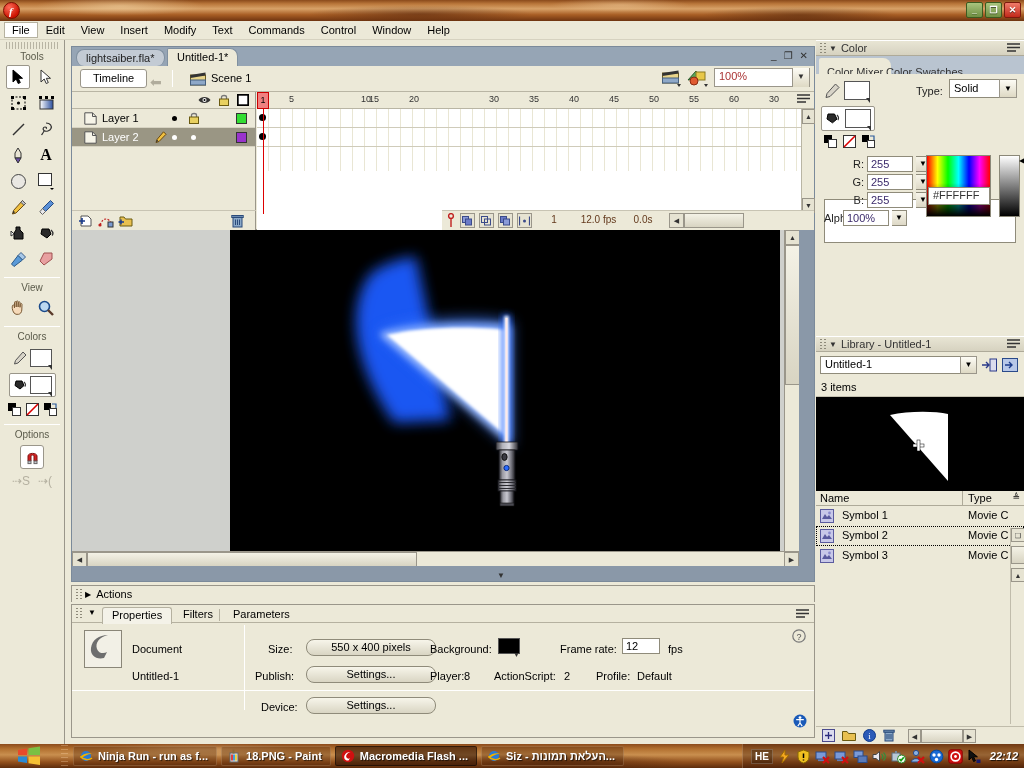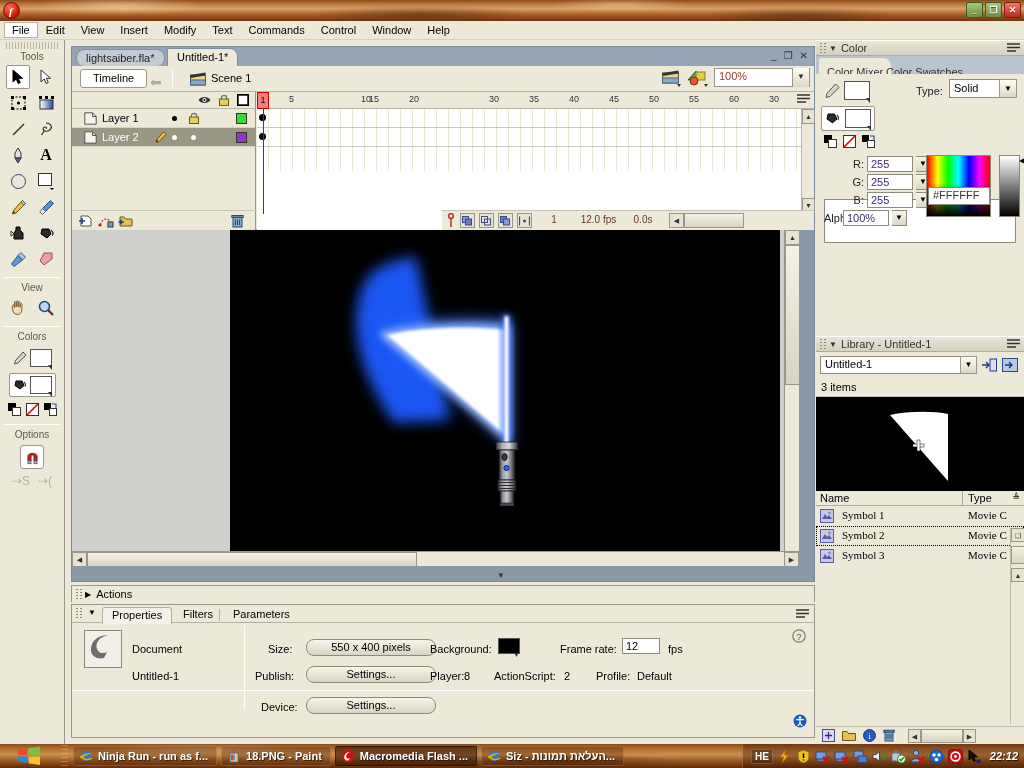--- a/index.html
+++ b/index.html
@@ -221,21 +221,21 @@
   #librarypanel{ position:absolute; left:0; top:296px; width:208px; height:408px; }
   .libsel{ width:157px; height:18px; background:#fff; border:1px solid #8f8b7a;
            font-size:11px; padding:1px 4px; position:relative; }
   .libsel .arw{ position:absolute; right:-1px; top:-1px; width:17px; height:18px;
      background:linear-gradient(180deg,#fdfcf5,#ded9c4); border:1px solid #9a968a;
      text-align:center; line-height:16px; font-size:8px; }
   .libcount{ font-size:11px; padding:3px 5px; border-bottom:1px solid #c4c0af; }
   #libpreview{ height:94px; background:#000; position:relative; overflow:hidden; }
   .libhdr{ height:15px; background:#ece9d8; border-bottom:1px solid #aeaa99; position:relative;
            font-size:11px; }
-  .librow{ height:20px; position:relative; font-size:11px;font-family:Liberation Serif, serif; }
+  .librow{ height:20px; position:relative; font-size:11px; }
   .librow.sel{ outline:1px dotted #000; outline-offset:-1px; }
   .symicon{ position:absolute; left:4px; top:3px; width:14px; height:14px;
             background:linear-gradient(180deg,#e6e6f5,#c3c3e6); border:1px solid #5b5b9e; }
   .libfoot{ position:absolute; bottom:0; left:0; width:208px; height:18px; background:#ece9d8;
             border-top:1px solid #c0bcab; display:flex; align-items:center; gap:7px; padding-left:6px; }
 
   
   #taskbar{
     position:absolute; left:0; top:744px; width:1024px; height:24px;
     background:

